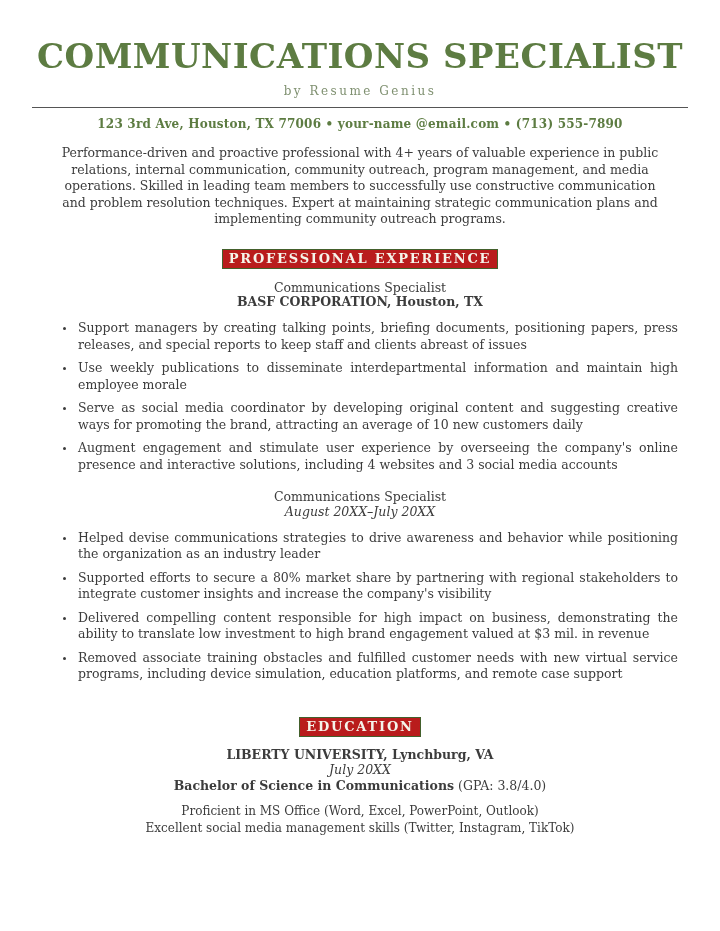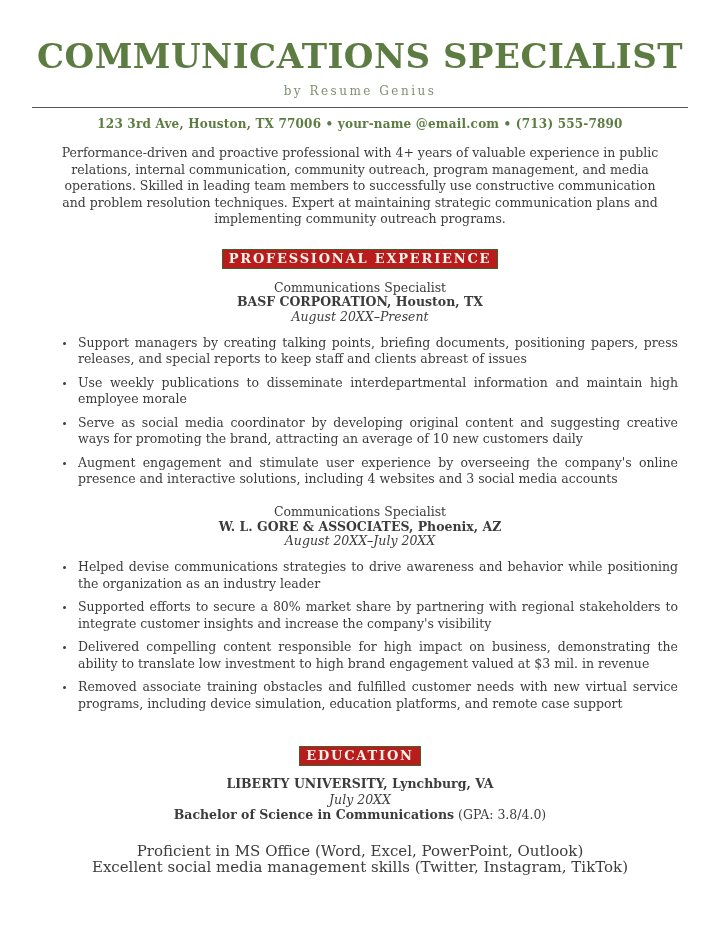--- a/index.html
+++ b/index.html
@@ -92,53 +92,51 @@
   }
   ul.bullets li::marker { font-size: 10px; color: #3c3c3c; }
   
   .edu-block { text-align: center; margin-top: 10px; font-size: 12.5px; line-height: 15.5px; }
   .edu-school { font-weight: bold; }
   .edu-date   { font-style: italic; }
   .edu-degree-line { }
   .edu-degree { font-weight: bold; }
   .edu-gpa    { }
   
-  .skills-block { text-align: center; margin-top: 20px; font-size: 15px; line-height: 16.5px; }
+  .skills-block { text-align: center; margin-top: 10px; font-size: 12px; line-height: 16.5px; }
 </style>
 </head>
 <body>
 
 <div class="page">
 
   <div class="resume-title">COMMUNICATIONS SPECIALIST</div>
   <div class="byline">by Resume Genius</div>
   <hr class="header-rule">
   <div class="contact-line">123 3rd Ave, Houston, TX 77006 • your-name @email.com • (713) 555-7890</div>
 
   <p class="summary">Performance-driven and proactive professional with 4+ years of valuable experience in public relations, internal communication, community outreach, program management, and media operations. Skilled in leading team members to successfully use constructive communication and problem resolution techniques. Expert at maintaining strategic communication plans and implementing community outreach programs.</p>
 
   <div class="badge-row experience">
     <span class="section-badge">PROFESSIONAL EXPERIENCE</span>
   </div>
 
   <div class="job-header first">
     <div class="job-title">Communications Specialist</div>
     <div class="job-company">BASF CORPORATION, Houston, TX</div>
-    <div class="job-dates">August 20XX–Present</div>
   </div>
   <ul class="bullets">
     <li>Support managers by creating talking points, briefing documents, positioning papers, press releases, and special reports to keep staff and clients abreast of issues</li>
     <li>Use weekly publications to disseminate interdepartmental information and maintain high employee morale</li>
     <li>Serve as social media coordinator by developing original content and suggesting creative ways for promoting the brand, attracting an average of 10 new customers daily</li>
     <li>Augment engagement and stimulate user experience by overseeing the company's online presence and interactive solutions, including 4 websites and 3 social media accounts</li>
   </ul>
 
   <div class="job-header second">
     <div class="job-title">Communications Specialist</div>
-    <div class="job-company">W. L. GORE &amp; ASSOCIATES, Phoenix, AZ</div>
     <div class="job-dates">August 20XX–July 20XX</div>
   </div>
   <ul class="bullets">
     <li>Helped devise communications strategies to drive awareness and behavior while positioning the organization as an industry leader</li>
     <li>Supported efforts to secure a 80% market share by partnering with regional stakeholders to integrate customer insights and increase the company's visibility</li>
     <li>Delivered compelling content responsible for high impact on business, demonstrating the ability to translate low investment to high brand engagement valued at $3 mil. in revenue</li>
     <li>Removed associate training obstacles and fulfilled customer needs with new virtual service programs, including device simulation, education platforms, and remote case support</li>
   </ul>
 
   <div class="badge-row education">

